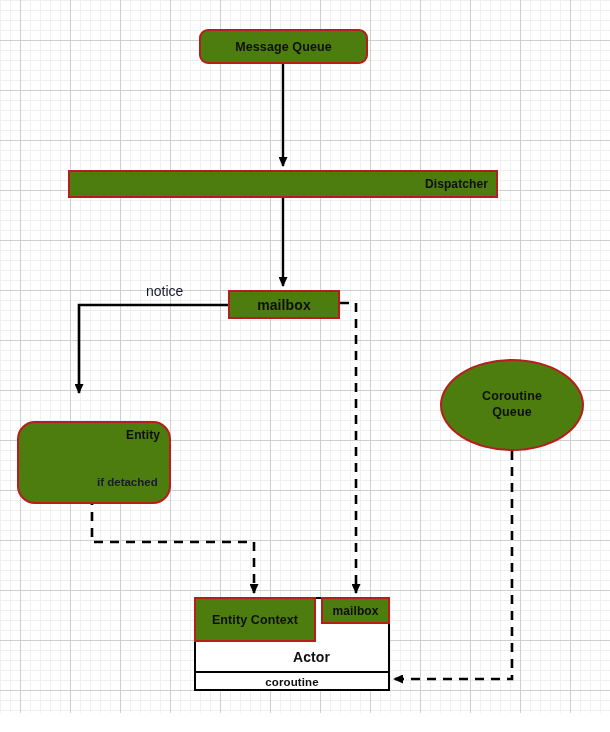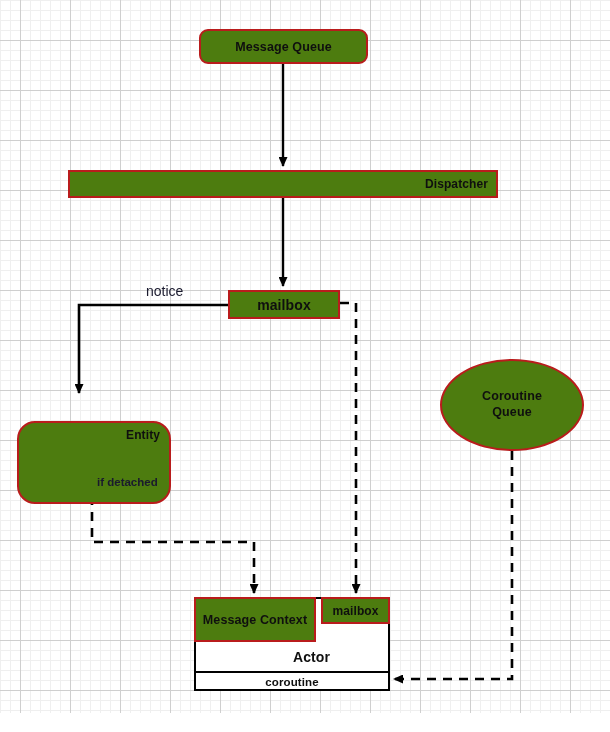--- a/index.html
+++ b/index.html
@@ -196,21 +196,21 @@
   <div class="node" id="coroutine-pool">
     <span class="lbl">
       <span>Coroutine</span><br>
       <span>Queue</span>
     </span>
   </div>
 
   <div id="actor-outer"></div>
 
   <div class="node" id="entity-context">
-    <span class="lbl">Message Context</span>
+    <span class="lbl">Entity Context</span>
   </div>
 
   <div class="node" id="mailbox-actor">
     <span class="lbl">mailbox</span>
   </div>
 
   <div class="node" id="actor-label">
     <span class="lbl">Actor</span>
   </div>
 

